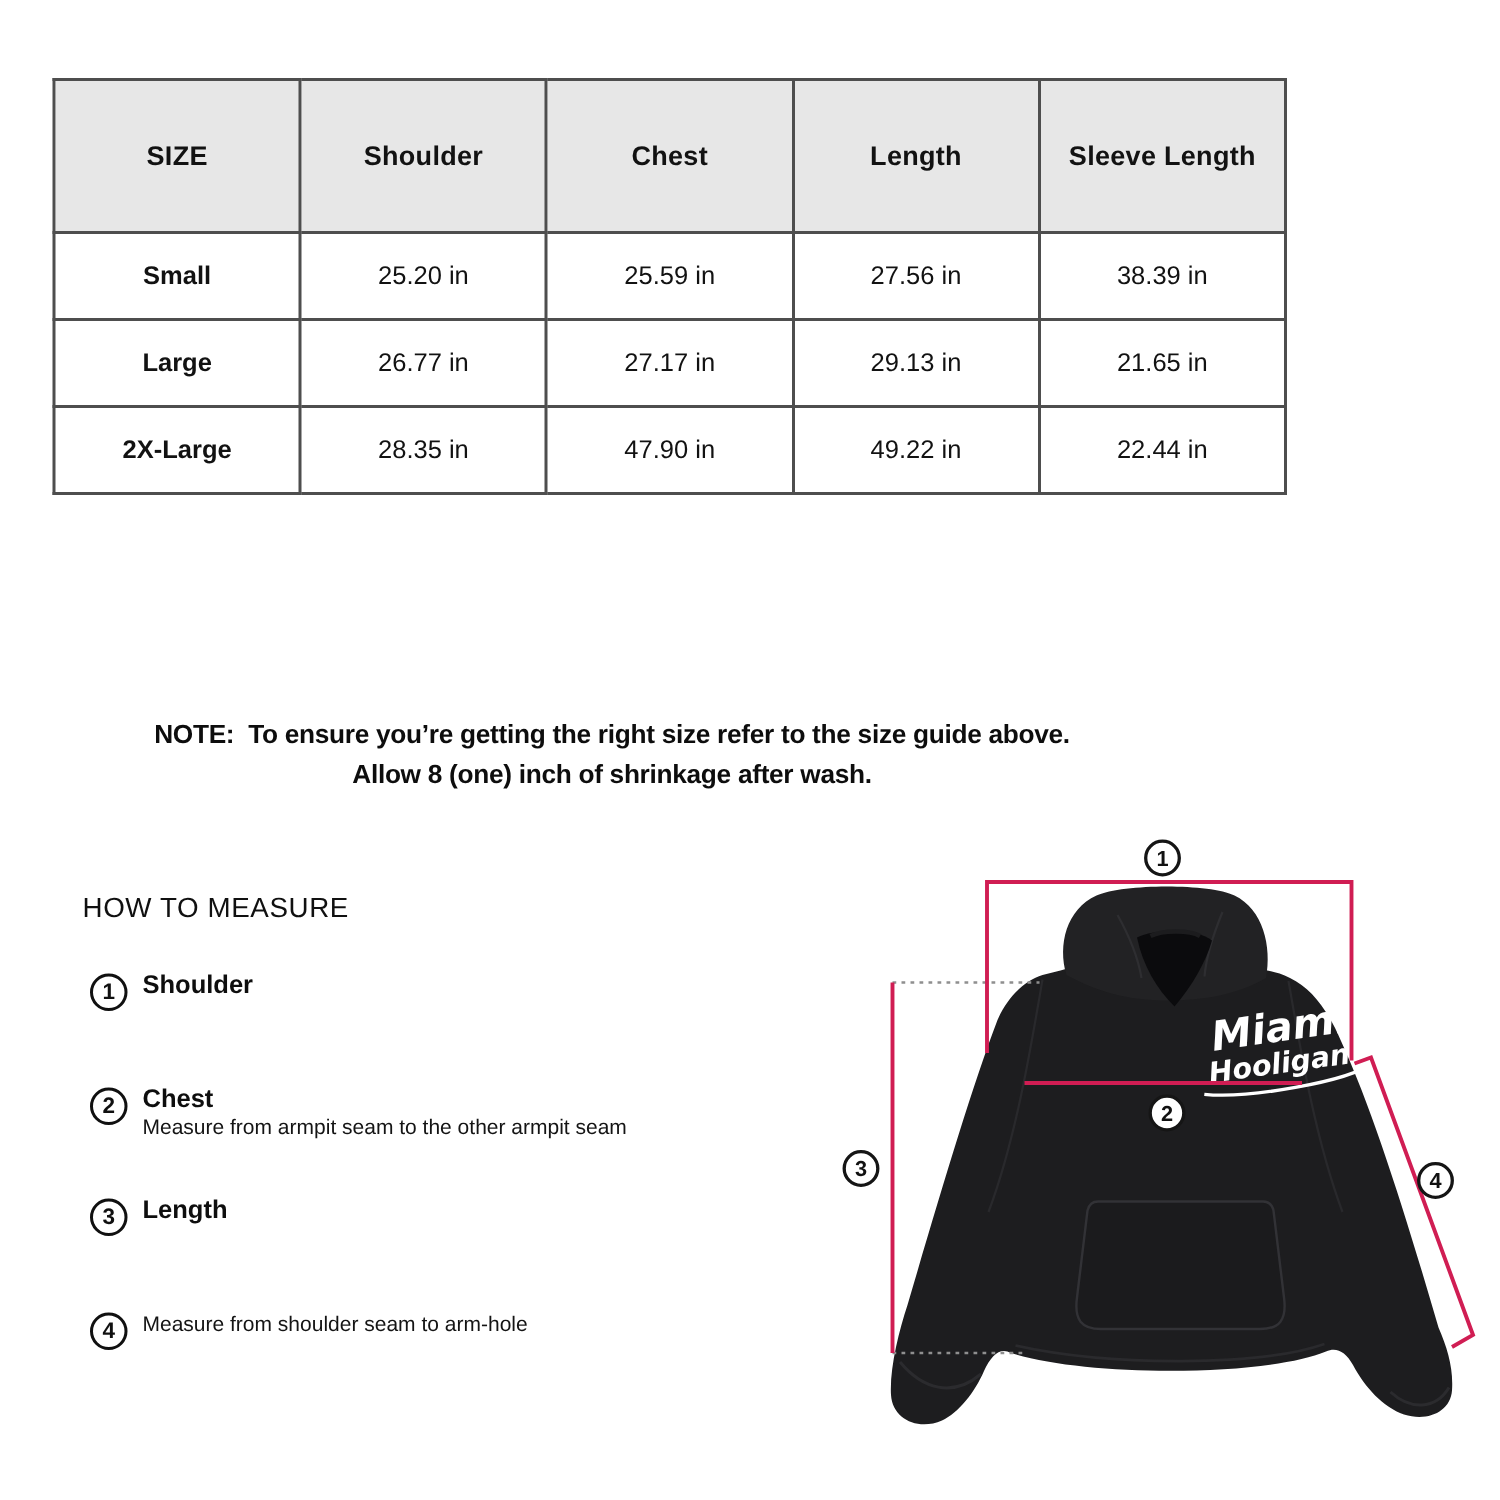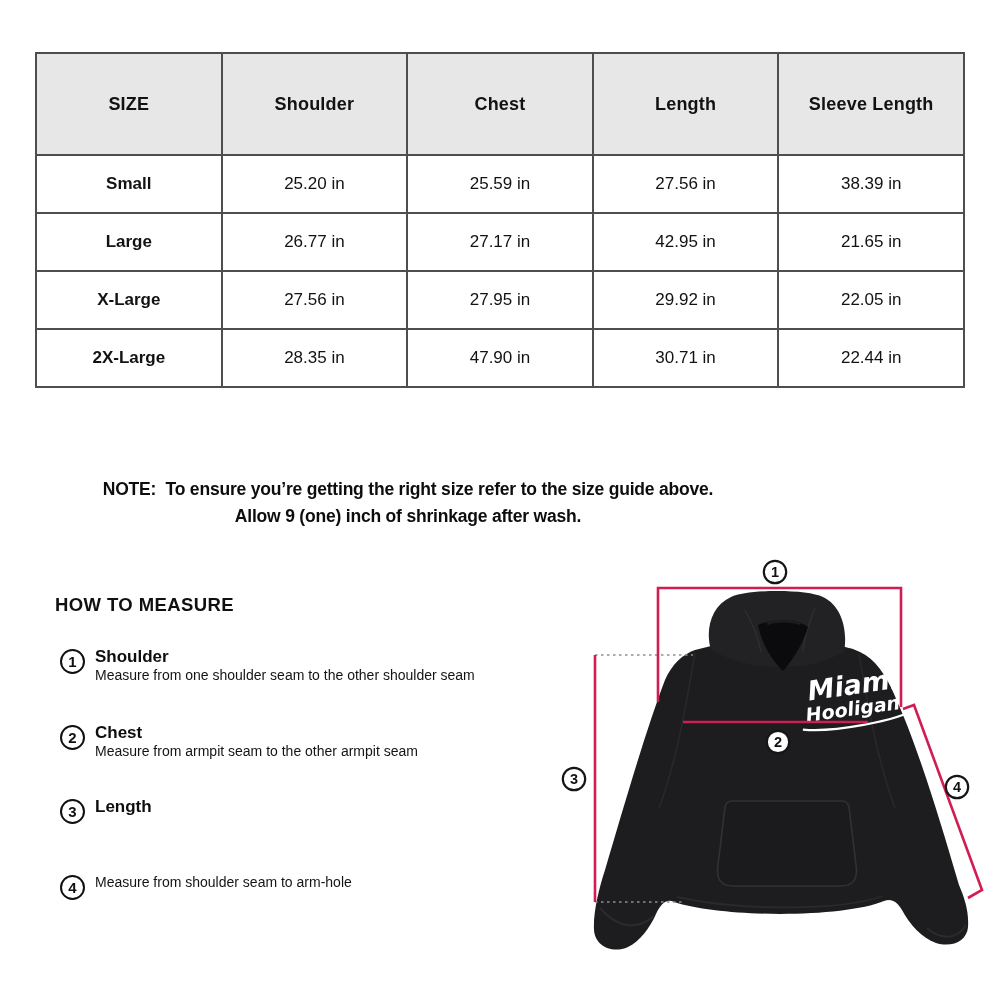--- a/index.html
+++ b/index.html
@@ -3,40 +3,40 @@
 <meta charset="utf-8">
 <style>
   html,body{margin:0;padding:0;background:#ffffff;}
   .page{
     position:relative;width:1000px;height:1000px;background:#ffffff;overflow:hidden;
     font-family:"Liberation Sans",sans-serif;color:#121212;
   }
   
   .size-table-wrap{position:absolute;left:35px;top:52px;width:930px;}
   table.size-table{
-    border-collapse:collapse;table-layout:fixed;width:930px;padding-left:32px;
+    border-collapse:collapse;table-layout:fixed;width:823px;padding-left:32px;
   }
   .size-table th,.size-table td{
     border:2px solid #4e4e4e;text-align:center;vertical-align:middle;
     padding:0;overflow:hidden;
   }
   .size-table th{
     height:100px;background:#e7e7e7;font-size:18px;font-weight:bold;letter-spacing:.2px;
   }
   .size-table td{height:56px;font-size:17px;background:#ffffff;margin-left:29px;}
   .size-table td.size-col{font-weight:bold;}
   
   .note{
     position:absolute;left:0;top:476px;width:816px;text-align:center;
     font-weight:bold;font-size:17.5px;line-height:26.5px;letter-spacing:-.2px;color:#0d0d0d;
   }
   .note-line{white-space:pre-wrap;}
   
   .htm-heading{
-    position:absolute;left:55px;top:594px;font-size:18.5px;font-weight:bold;letter-spacing:.4px;color:#101010;
+    position:absolute;left:55px;top:594px;font-size:18.5px;font-weight:normal;letter-spacing:.4px;color:#101010;
   }
   .measure-item{
     position:absolute;left:60px;display:flex;align-items:flex-start;width:560px;
   }
   .mi-1{top:647px;} .mi-2{top:723px;} .mi-3{top:797px;} .mi-4{top:873px;}
   .num-badge{
     flex:0 0 auto;width:25px;height:25px;margin-top:2px;border:2.5px solid #101010;border-radius:50%;
     display:flex;align-items:center;justify-content:center;
     font-size:15px;font-weight:bold;color:#101010;box-sizing:border-box;background:#fff;
   }
@@ -68,53 +68,45 @@
           <td class="size-col">Small</td>
           <td>25.20 in</td>
           <td>25.59 in</td>
           <td>27.56 in</td>
           <td>38.39 in</td>
         </tr>
         <tr>
           <td class="size-col">Large</td>
           <td>26.77 in</td>
           <td>27.17 in</td>
-          <td>42.95 in</td>
+          <td>29.13 in</td>
           <td>21.65 in</td>
-        </tr>
-        <tr>
-          <td class="size-col">X-Large</td>
-          <td>27.56 in</td>
-          <td>27.95 in</td>
-          <td>29.92 in</td>
-          <td>22.05 in</td>
         </tr>
         <tr>
           <td class="size-col">2X-Large</td>
           <td>28.35 in</td>
           <td>47.90 in</td>
-          <td>30.71 in</td>
+          <td>49.22 in</td>
           <td>22.44 in</td>
         </tr>
       </tbody>
     </table>
   </div>
 
   <div class="note">
     <div class="note-line">NOTE:  To ensure you’re getting the right size refer to the size guide above.</div>
-    <div class="note-line">Allow 9 (one) inch of shrinkage after wash.</div>
+    <div class="note-line">Allow 8 (one) inch of shrinkage after wash.</div>
   </div>
 
   <div class="htm-heading">HOW TO MEASURE</div>
 
   <div class="measure-item mi-1">
     <div class="num-badge">1</div>
     <div class="mi-text">
       <div class="mi-title">Shoulder</div>
-      <div class="mi-desc">Measure from one shoulder seam to the other shoulder seam</div>
     </div>
   </div>
 
   <div class="measure-item mi-2">
     <div class="num-badge">2</div>
     <div class="mi-text">
       <div class="mi-title">Chest</div>
       <div class="mi-desc">Measure from armpit seam to the other armpit seam</div>
     </div>
   </div>

